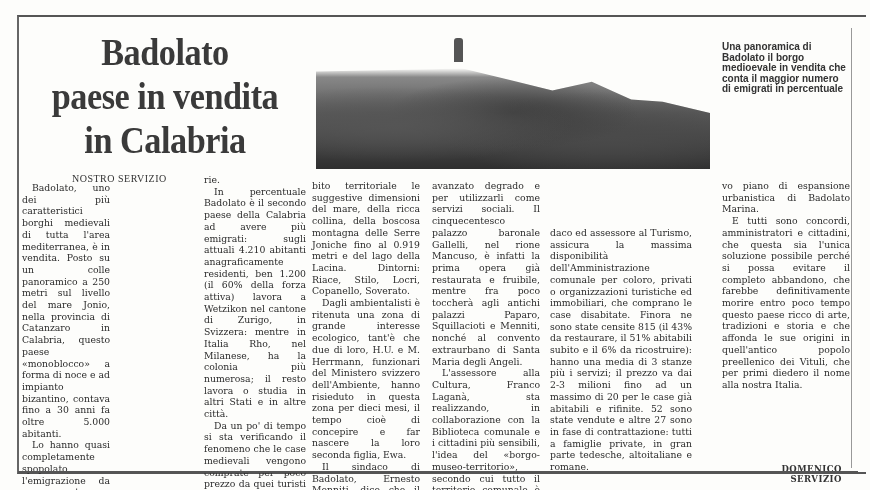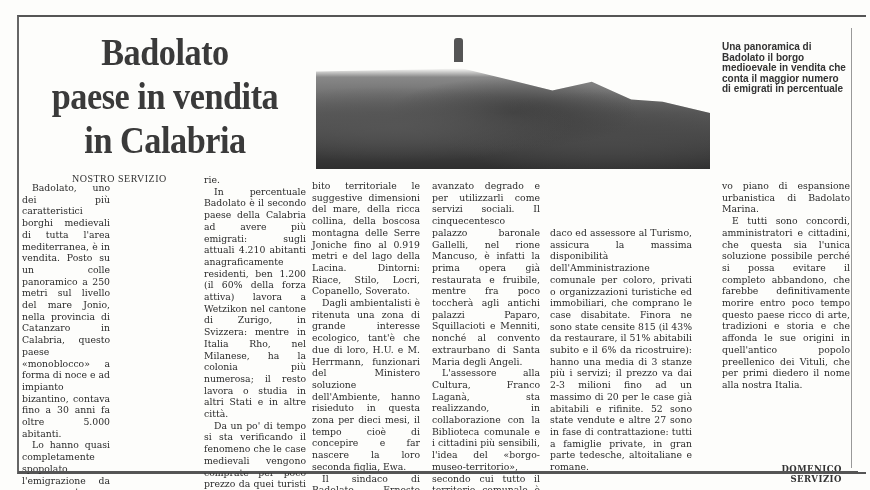--- a/index.html
+++ b/index.html
@@ -65,21 +65,21 @@
 </div>
 
 <div class="col c3" style="top:174px;">
   <p class="noindent">rie.</p>
   <p>In percentuale Badolato è il secondo paese della Calabria ad avere più emigrati: sugli attuali 4.210 abitanti anagraficamente residenti, ben 1.200 (il 60% della forza attiva) lavora a Wetzikon nel cantone di Zurigo, in Svizzera: mentre in Italia Rho, nel Milanese, ha la colonia più numerosa; il resto lavora o studia in altri Stati e in altre città.</p>
   <p>Da un po' di tempo si sta verificando il fenomeno che le case medievali vengono comprate per poco prezzo da quei turisti (specialmente artisti e intellettuali) ormai affezionati a questi luoghi di notevole pregio culturale ed ambientale, essendo Badolato una piccola città d'arte (fra l'altro, ha 16 chiese) ed offrendo nel suo am-</p>
 </div>
 
 <div class="col c4">
   <p class="noindent">bito territoriale le suggestive dimensioni del mare, della ricca collina, della boscosa montagna delle Serre Joniche fino al 0.919 metri e del lago della Lacina. Dintorni: Riace, Stilo, Locri, Copanello, Soverato.</p>
-  <p>Dagli ambientalisti è ritenuta una zona di grande interesse ecologico, tant'è che due di loro, H.U. e M. Herrmann, funzionari del Ministero soluzione dell'Ambiente, hanno risieduto in questa zona per dieci mesi, il tempo cioè di concepire e far nascere la loro seconda figlia, Ewa.</p>
+  <p>Dagli ambientalisti è ritenuta una zona di grande interesse ecologico, tant'è che due di loro, H.U. e M. Herrmann, funzionari del Ministero svizzero dell'Ambiente, hanno risieduto in questa zona per dieci mesi, il tempo cioè di concepire e far nascere la loro seconda figlia, Ewa.</p>
   <p>Il sindaco di Badolato, Ernesto Menniti, dice che il Comune cerca di acquisire e restaurare, col finanziamenti regionali, più palazzi gentilizi possibili, proprio per salvarli dallo stato di</p>
 </div>
 
 <div class="col c5">
   <p class="noindent">avanzato degrado e per utilizzarli come servizi sociali. Il cinquecentesco palazzo baronale Gallelli, nel rione Mancuso, è infatti la prima opera già restaurata e fruibile, mentre fra poco toccherà agli antichi palazzi Paparo, Squillacioti e Menniti, nonché al convento extraurbano di Santa Maria degli Angeli.</p>
   <p>L'assessore alla Cultura, Franco Laganà, sta realizzando, in collaborazione con la Biblioteca comunale e i cittadini più sensibili, l'idea del «borgo-museo-territorio», secondo cui tutto il territorio comunale è divenuto un ragionato itinerario socio-culturale dell'antica civiltà artigiana e contadina, compreso il Museo della emigrazione.</p>
 
 </div>
 
 <div class="col c6">

